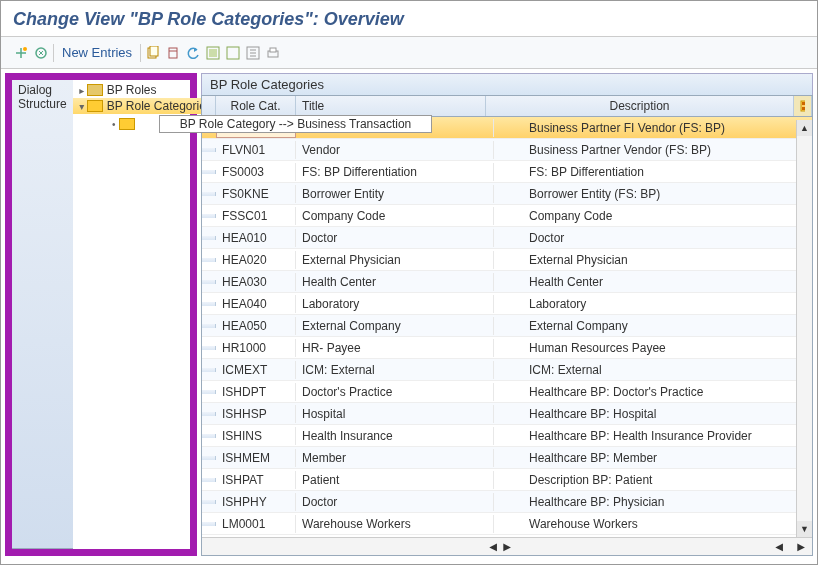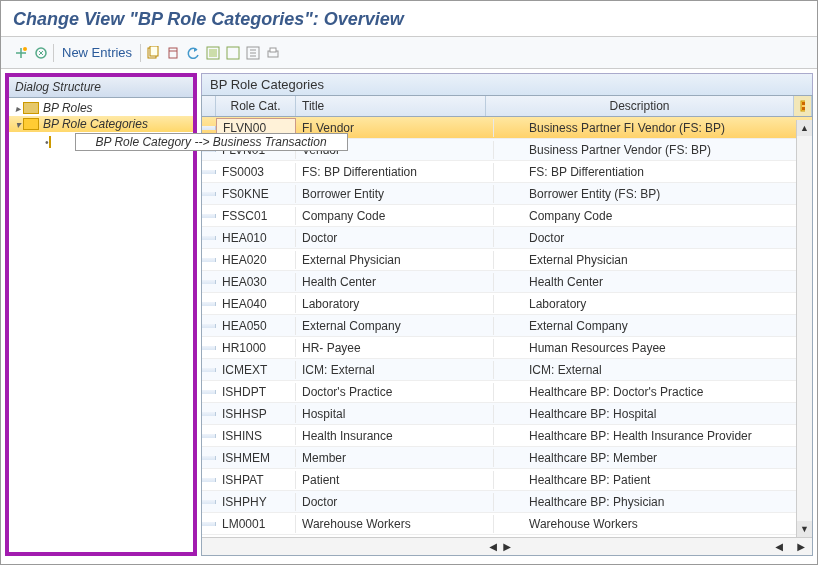--- a/index.html
+++ b/index.html
@@ -3,21 +3,21 @@
 <meta charset="utf-8">
 <style>
   * { box-sizing: border-box; font-family: Arial, sans-serif; }
   body { margin: 0; padding: 0; width: 818px; height: 565px; background: #fff; font-size: 12px; color: #333; border: 1px solid #999; overflow: hidden; }
   .title-bar { padding: 8px 12px 6px; font-size: 18px; font-weight: bold; font-style: italic; color: #3a5a8a; border-bottom: 1px solid #ccc; }
   .toolbar { display: flex; align-items: center; padding: 4px 10px; border-bottom: 1px solid #ccc; background: #f7f9fb; height: 32px; }
   .toolbar .icon-btn { width: 20px; height: 20px; display: flex; align-items: center; justify-content: center; cursor: pointer; }
   .toolbar .txt-btn { padding: 2px 6px; cursor: pointer; color: #2a5a9a; font-size: 13px; }
   .sep { width: 1px; height: 18px; background: #ccc; margin: 0 2px; }
   .main { display: flex; height: calc(100% - 72px); }
-  .tree-panel { width: 192px; border: 4px solid #a21caf; margin: 4px; display: flex; flex-direction: column; position: relative; overflow: visible; font-style: italic; }
+  .tree-panel { width: 192px; border: 7px solid #a21caf; margin: 4px; display: flex; flex-direction: row; position: relative; overflow: visible; }
   .tree-head { padding: 3px 6px; background: linear-gradient(#e9eff7,#d0ddee); border-bottom: 1px solid #9ab; font-size: 12px; }
   .tree-body { flex: 1; padding: 2px 0; font-size: 12px; position: relative; }
   .tree-row { display: flex; align-items: center; padding: 1px 4px; cursor: pointer; white-space: nowrap; position: relative; }
   .tree-row.indent2 { padding-left: 36px; }
   .tree-row .tw { width: 10px; text-align: center; color: #666; font-size: 10px; }
   .tree-row .folder { width: 16px; height: 12px; background: #ffcc33; border: 1px solid #cc9900; margin-right: 4px; }
   .tree-row .folder.closed { background: #e6c86a; }
   .tree-row.sel { background: linear-gradient(#ffe9a6,#ffd86b); }
   .tree-row.overflow { overflow: visible; }
   .overflow-label { background: #fff; border: 1px solid #999; padding: 1px 20px; position: relative; z-index: 10; margin-left: 20px; }
@@ -247,21 +247,21 @@
           <div class="gr">
             <div class="gc sel"></div>
             <div class="gc c1">ISHMEM</div>
             <div class="gc c2">Member</div>
             <div class="gc c3">Healthcare BP: Member</div>
           </div>
           <div class="gr">
             <div class="gc sel"></div>
             <div class="gc c1">ISHPAT</div>
             <div class="gc c2">Patient</div>
-            <div class="gc c3">Healthcare BP: Patient</div>
+            <div class="gc c3">Description BP: Patient</div>
           </div>
           <div class="gr">
             <div class="gc sel"></div>
             <div class="gc c1">ISHPHY</div>
             <div class="gc c2">Doctor</div>
             <div class="gc c3">Healthcare BP: Physician</div>
           </div>
           <div class="gr">
             <div class="gc sel"></div>
             <div class="gc c1">LM0001</div>

